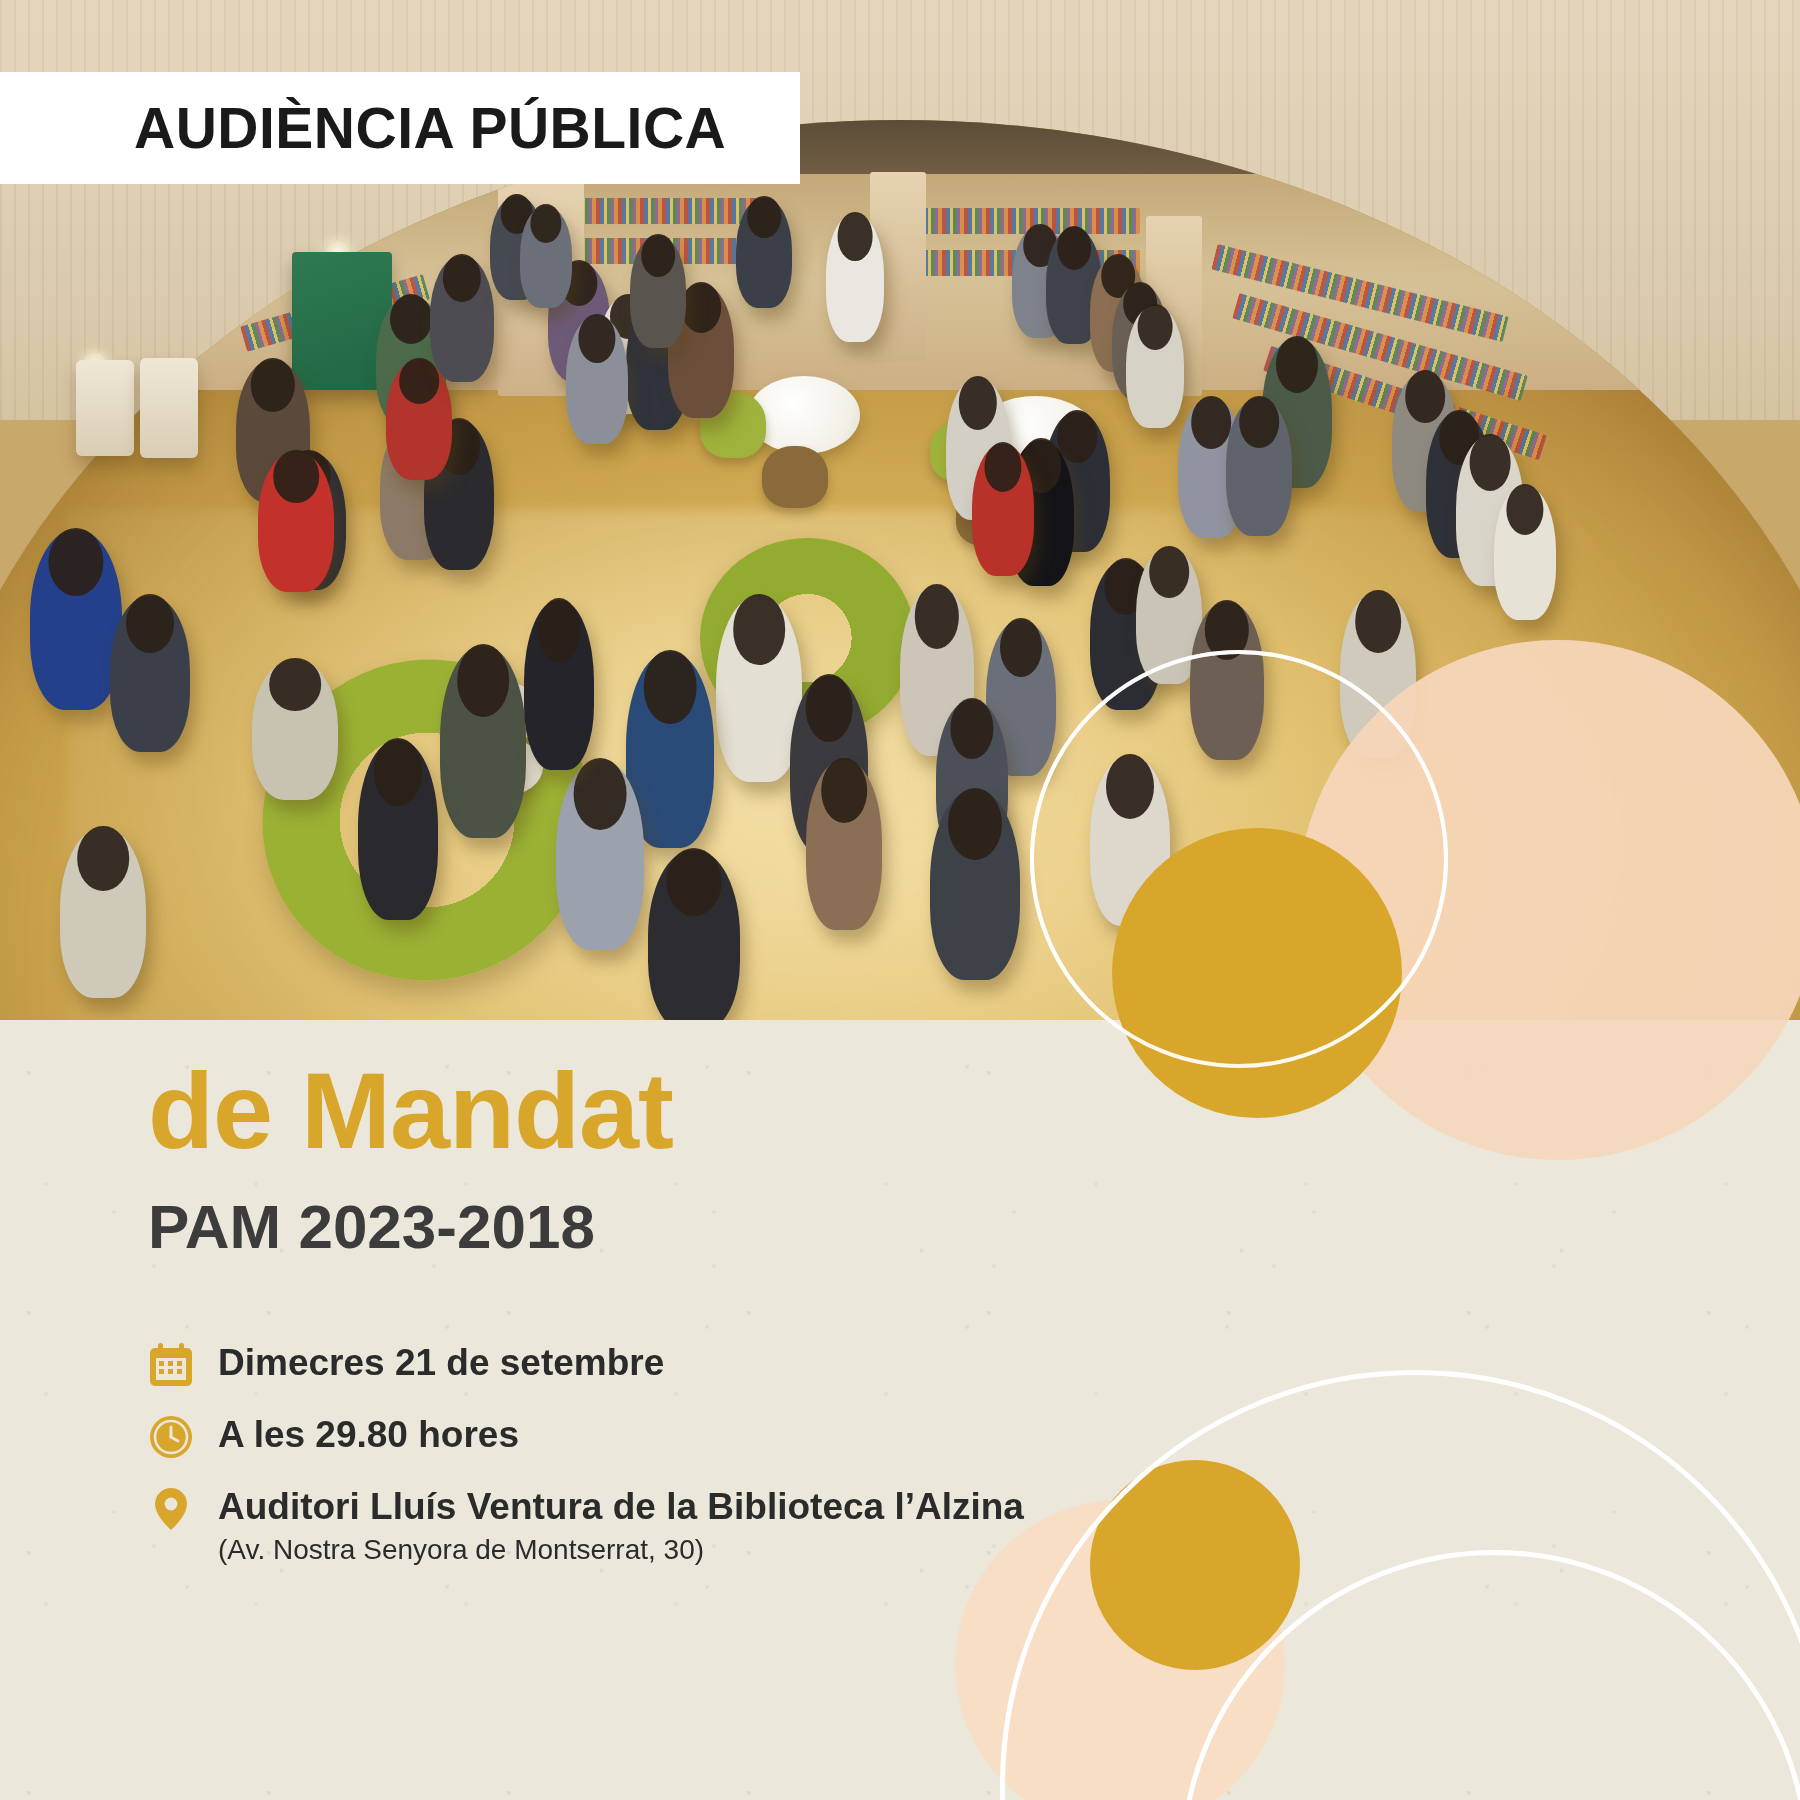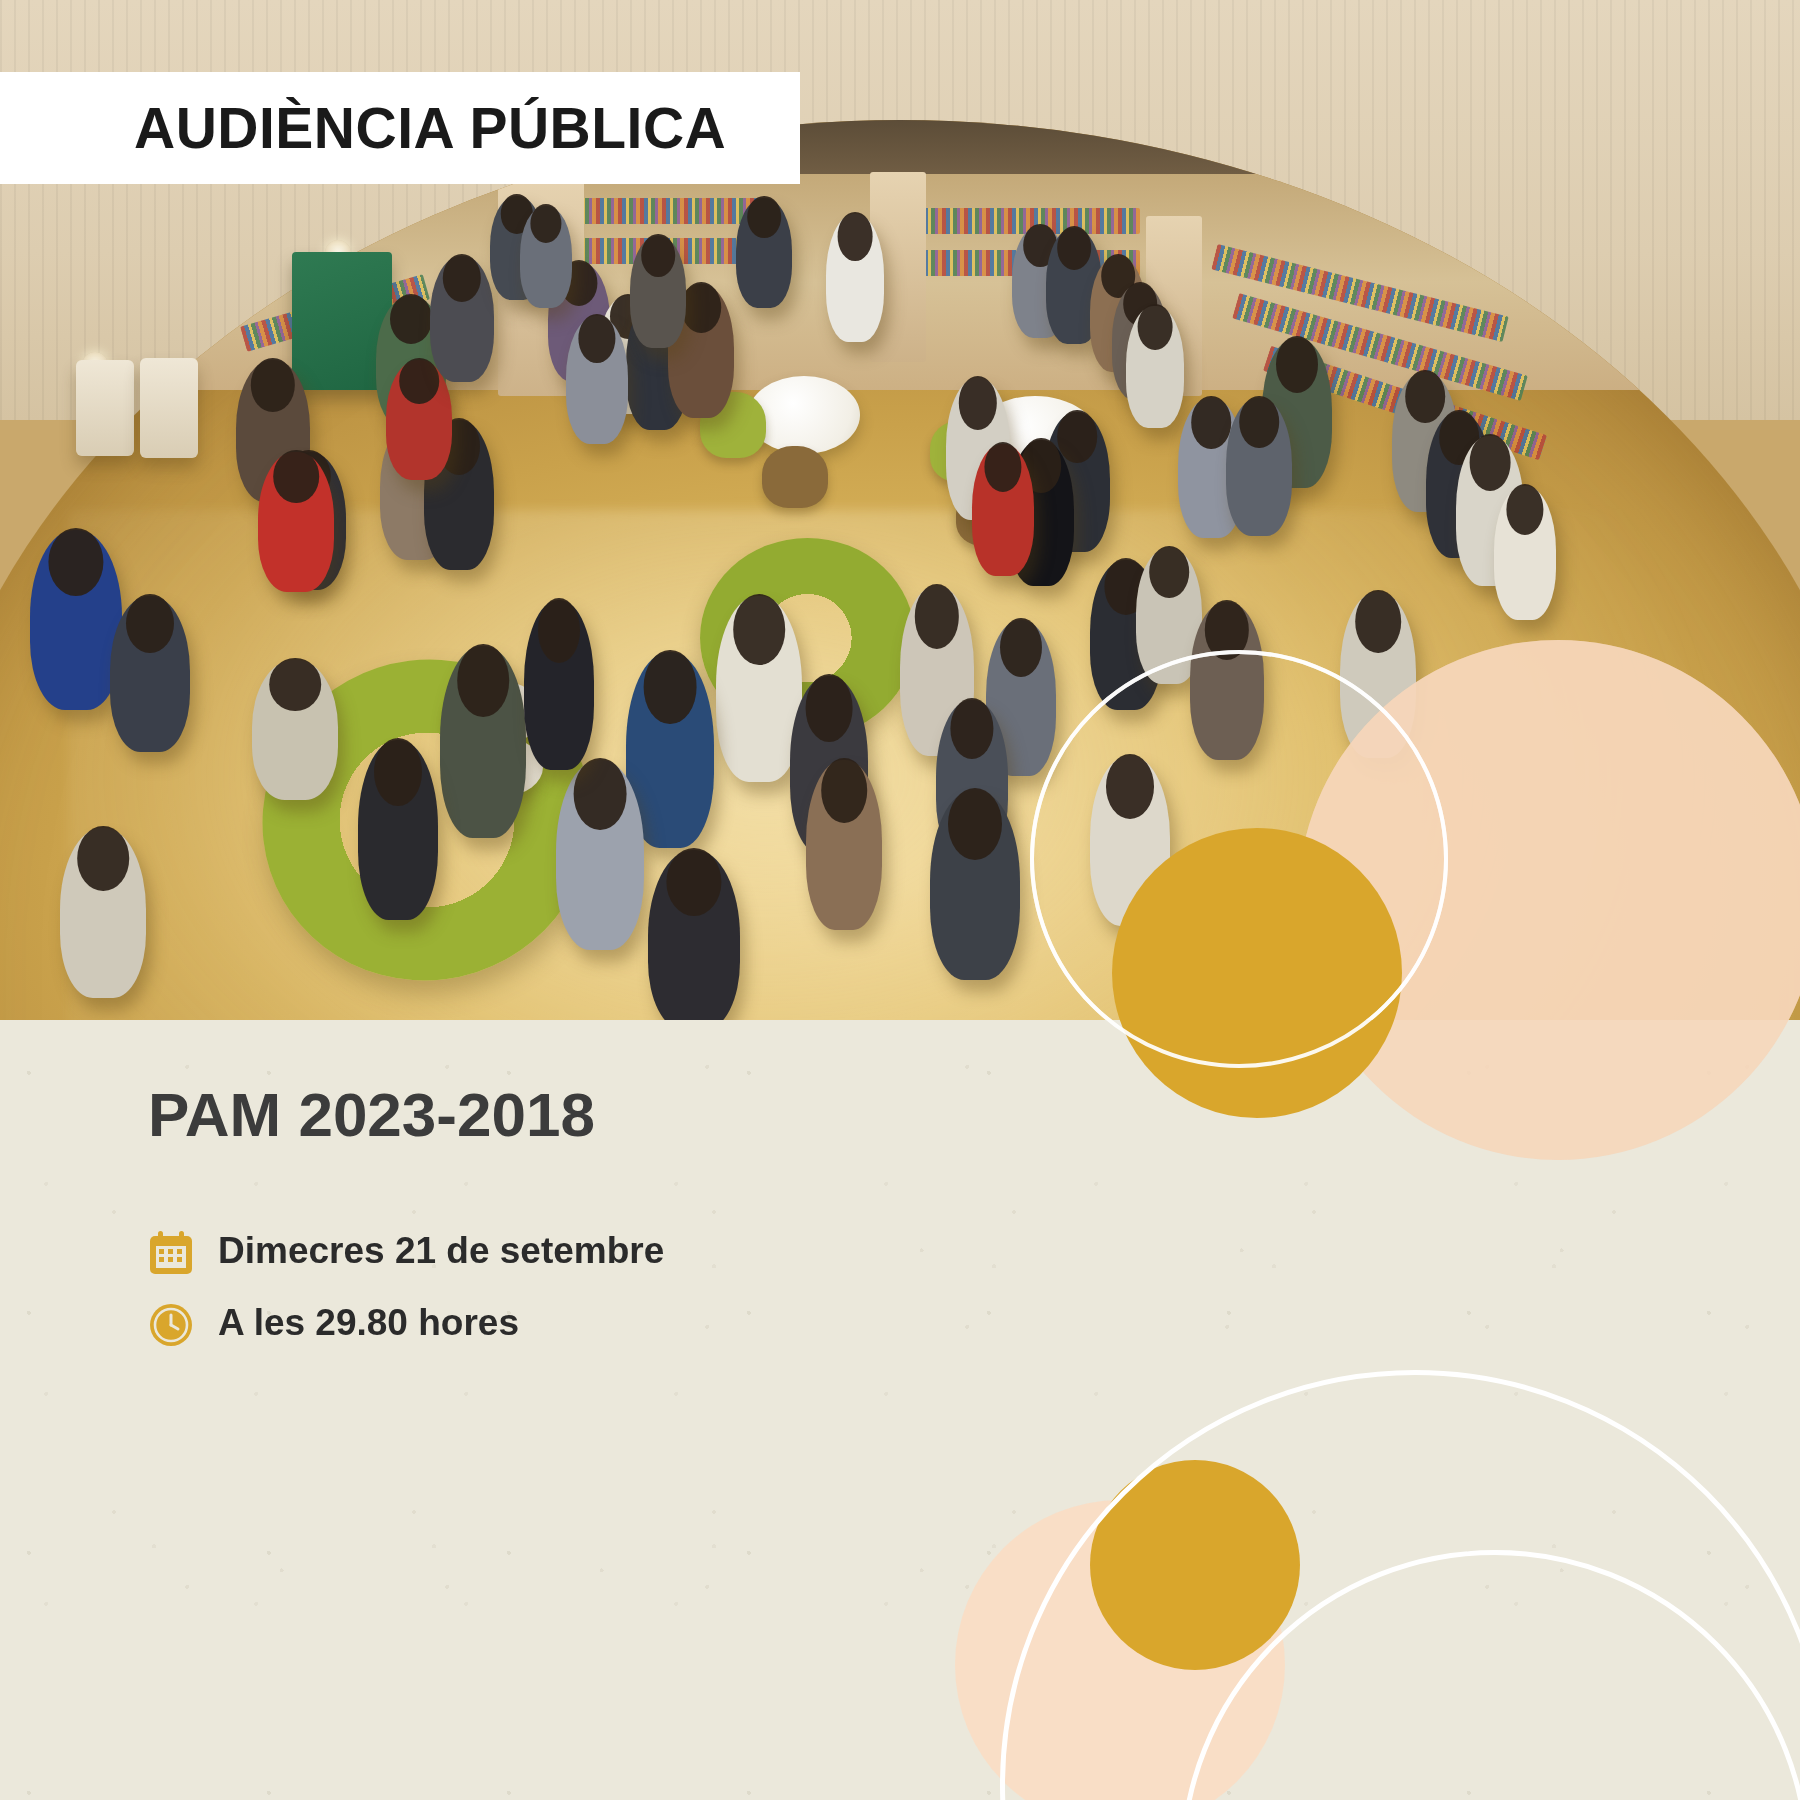--- a/index.html
+++ b/index.html
@@ -562,20 +562,21 @@
   <div class="deco deco-top-gold"></div>
   <div class="deco deco-top-ring"></div>
 
   <div class="deco deco-bot-ring"></div>
   <div class="deco deco-bot-ring2"></div>
   <div class="deco deco-bot-peach"></div>
   <div class="deco deco-bot-gold"></div>
 
   <div class="text-wrap">
     <div class="big-title">
+      <div>de Mandat</div>
     </div>
     <div class="sub-title">PAM 2023-2018</div>
 
     <div class="details">
 
       <div class="detail-row">
         <span class="detail-icon">
           <svg width="46" height="46" viewBox="0 0 46 46">
             <rect x="2" y="6" width="42" height="38" rx="5" fill="#d9a62c"></rect>
             <rect x="10" y="1" width="5" height="10" rx="2.5" fill="#d9a62c"></rect>
@@ -599,17 +600,29 @@
           <svg width="46" height="46" viewBox="0 0 46 46">
             <circle cx="23" cy="23" r="21" fill="#d9a62c"></circle>
             <circle cx="23" cy="23" r="16" fill="none" stroke="#ebe8db" stroke-width="2.6"></circle>
             <line x1="23" y1="23" x2="23" y2="13" stroke="#ebe8db" stroke-width="3" stroke-linecap="round"></line>
             <line x1="23" y1="23" x2="30" y2="27" stroke="#ebe8db" stroke-width="3" stroke-linecap="round"></line>
           </svg>
         </span>
         <span class="detail-text">A les 29.80 hores</span>
       </div>
 
+      <div class="detail-row">
+        <span class="detail-icon">
+          <svg width="46" height="46" viewBox="0 0 46 46">
+            <path d="M23 2 C14 2 7 9 7 18 C7 30 23 44 23 44 C23 44 39 30 39 18 C39 9 32 2 23 2 Z" fill="#d9a62c"></path>
+            <circle cx="23" cy="18" r="6.4" fill="#ebe8db"></circle>
+          </svg>
+        </span>
+        <span class="detail-text">
+          <span>Auditori Lluís Ventura de la Biblioteca l’Alzina</span>
+          <span class="detail-sub">(Av. Nostra Senyora de Montserrat, 30)</span>
+        </span>
+      </div>
 
     </div>
   </div>
 
 </div>
 
 </body></html>

